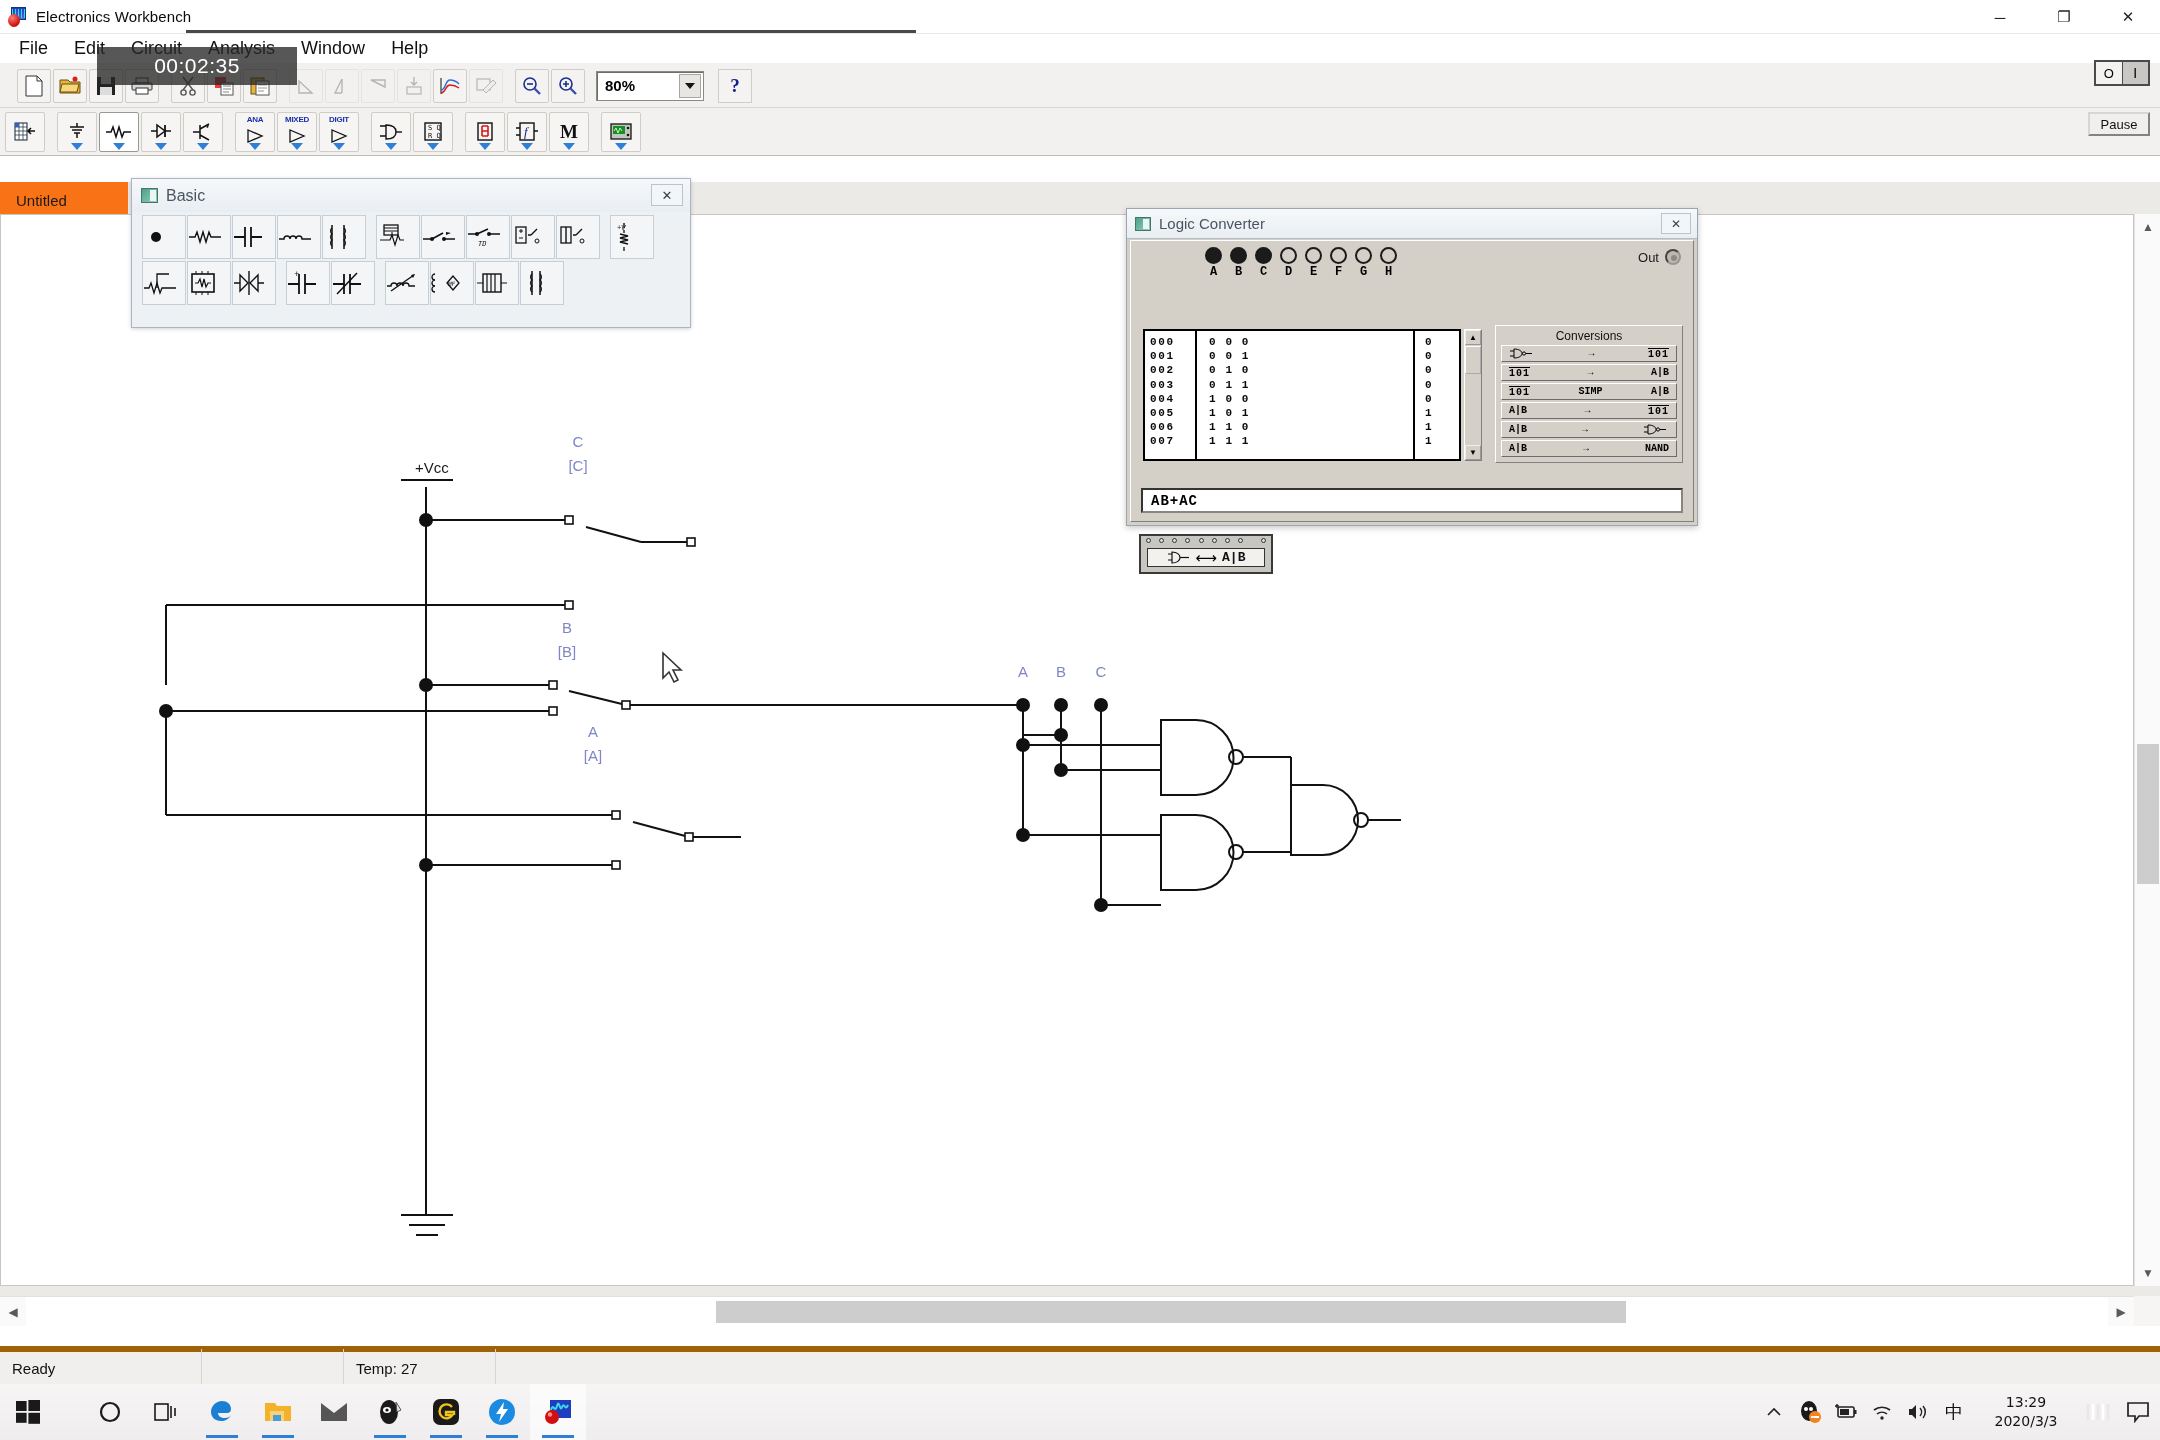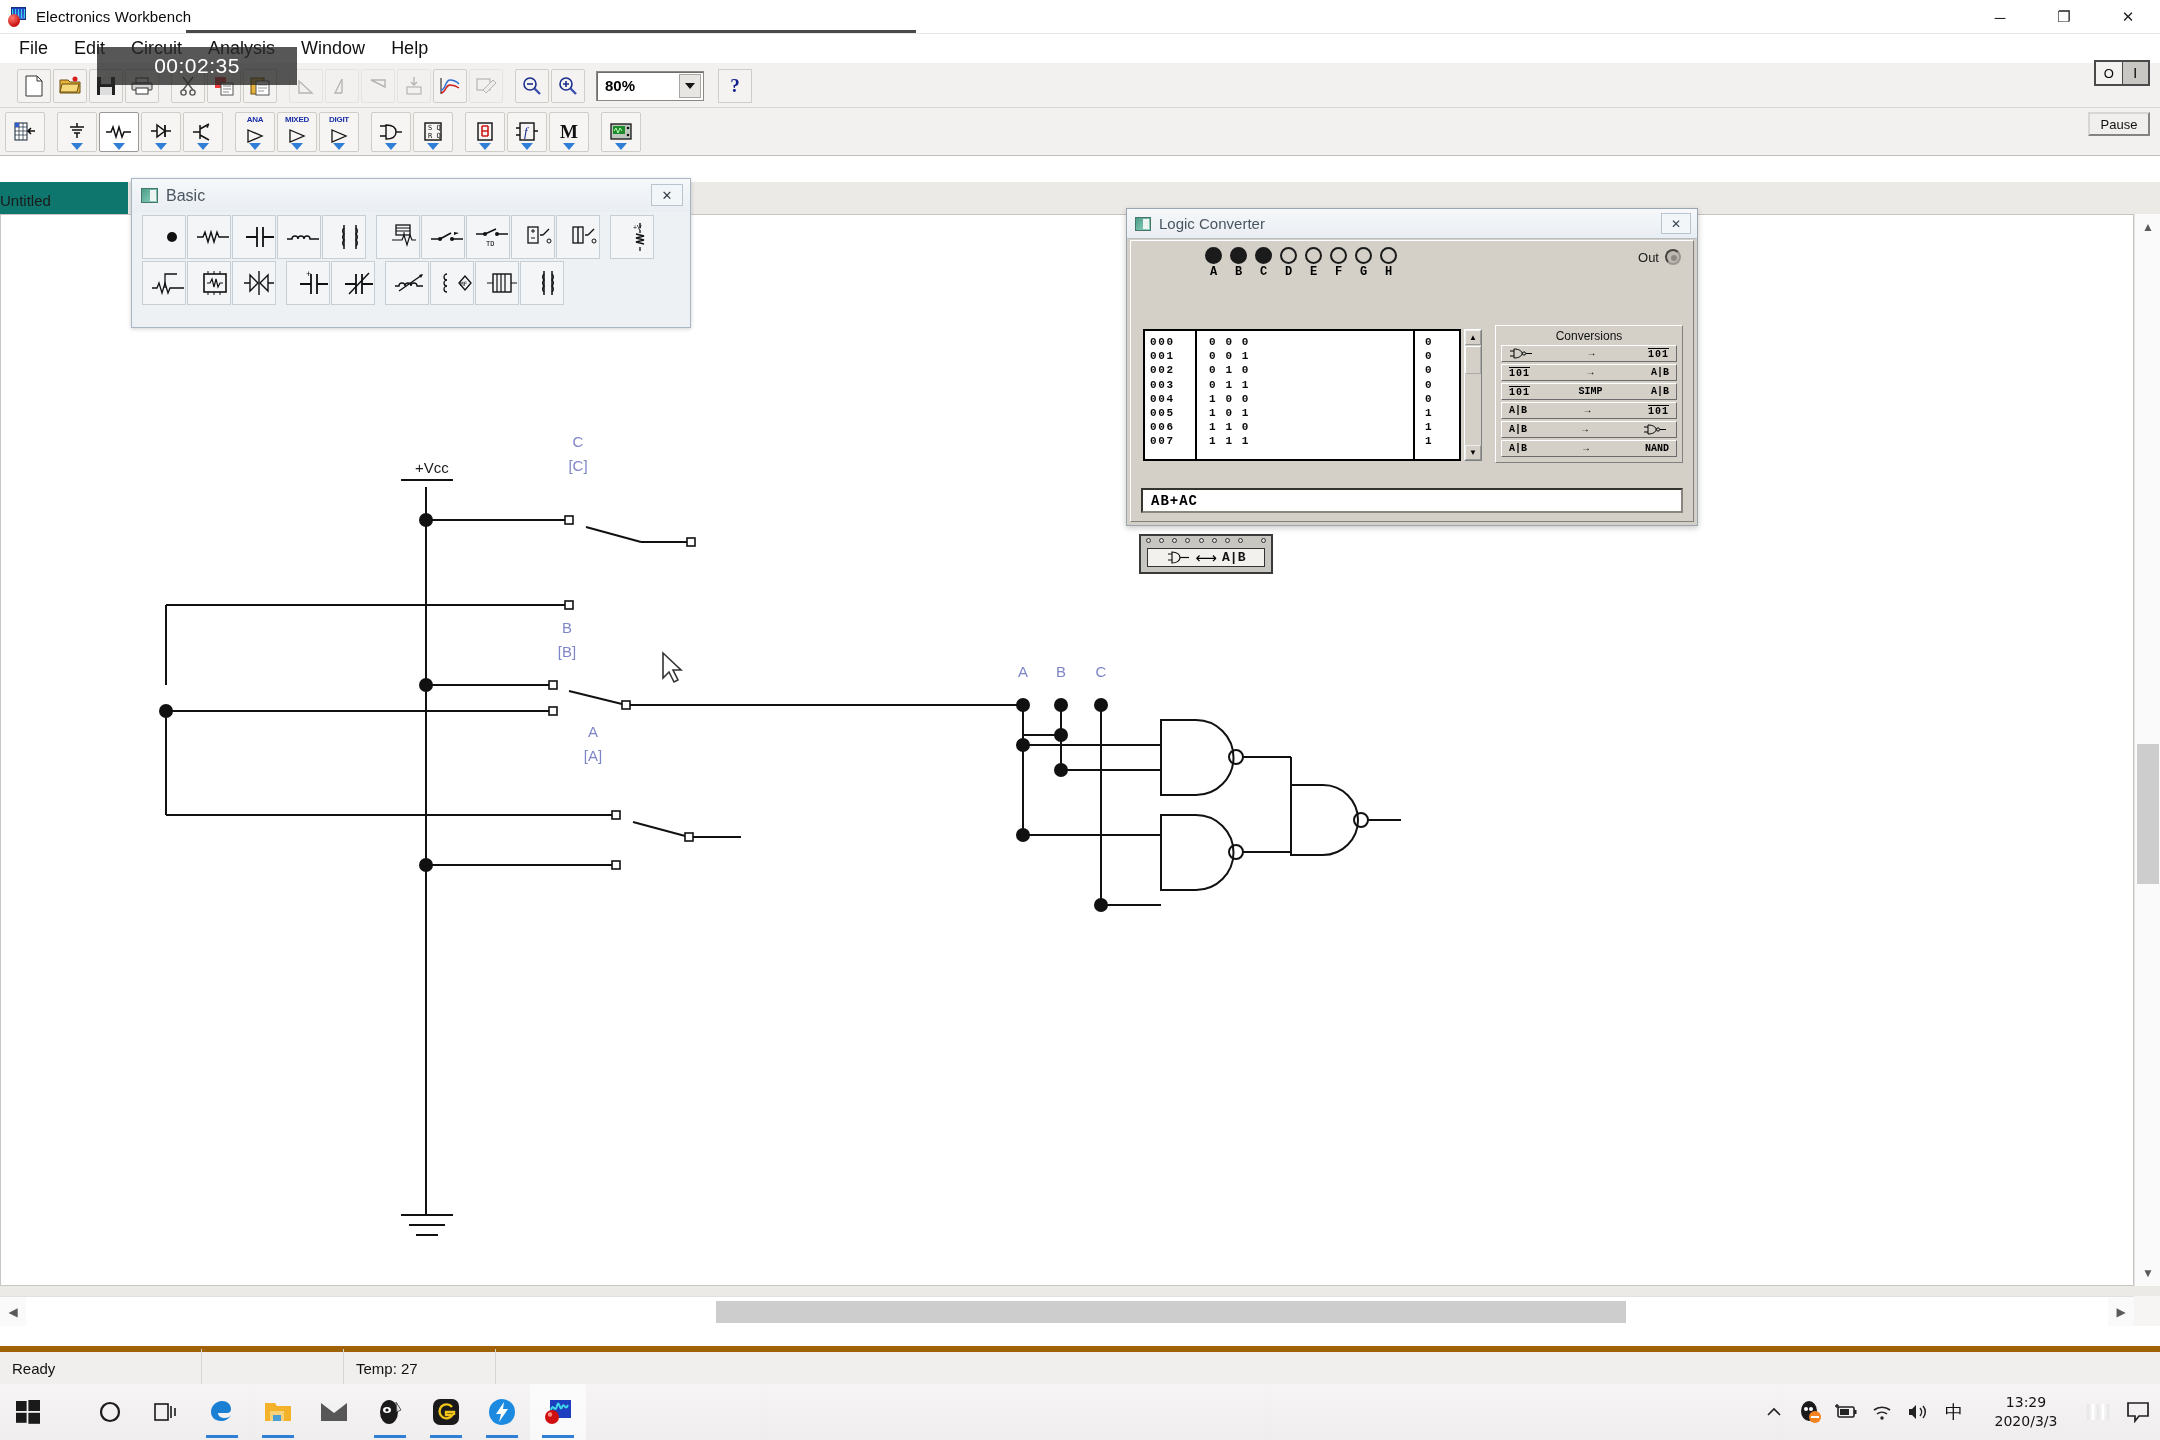--- a/index.html
+++ b/index.html
@@ -95,22 +95,22 @@
   #power-sw .l { flex:1; display:flex;align-items:center;justify-content:center;
      font-size:13px; background:#f3f2f0; border-right:1px solid #4a4a4a;}
   #power-sw .r { flex:1; display:flex;align-items:center;justify-content:center;
      font-size:14px; background:#c9c7c3; }
   #pause-btn { width:62px;height:24px;background:#f0efed;border:2px outset #d8d6d2;
      display:flex;align-items:center;justify-content:center;font-size:13px;color:#111; }
 
   
   #workspace { position:absolute; left:0; top:182px; right:0; bottom:114px; background:#eceae6; }
   #doc-tab { position:absolute; left:0; top:0; width:128px; height:36px;
-     display:flex; align-items:center; font-size:15px; color:#1a1a1a;
-     background:#0f766e; }
+     display:flex; align-items:center; padding-left:16px; font-size:15px; color:#1a1a1a;
+     background:#f97316; }
   #canvas-frame { position:absolute; left:0; top:32px; right:26px; bottom:40px;
      background:#ffffff; border:1px solid #c8c6c2; overflow:hidden; }
 
   
   #vscroll { position:absolute; right:0; top:32px; bottom:40px; width:26px; background:#ffffff;
      border-left:1px solid #e3e1dd; }
   #vscroll .arr { width:26px;height:26px; display:flex;align-items:center;justify-content:center;
      background:#fafafa; color:#5a5a5a; font-size:12px; }
   #vscroll .track { position:absolute; top:26px; bottom:26px; width:26px; background:#fafafa; }
   #vscroll .thumb { position:absolute; left:2px; width:22px; background:#cdcdcd; }
@@ -131,21 +131,21 @@
   #basic-win .tbar .ico { width:17px;height:15px;margin-left:9px;margin-right:8px;
      background:linear-gradient(135deg,#4d9e8a,#8fd4bf); border:1px solid #46756a; position:relative; }
   #basic-win .tbar .ico:after{content:"";position:absolute;right:1px;top:1px;width:6px;bottom:1px;background:#eef4f1;}
   #basic-win .tbar .t { font-size:16px; color:#4a5560; }
   #basic-win .tbar .x { position:absolute; right:7px; top:5px; width:32px;height:22px;
      border:1px solid #b9c4cd; background:#f3f6f9; display:flex;align-items:center;justify-content:center;
      font-size:13px; color:#36404a; }
   #basic-win .body { position:absolute; left:10px; right:10px; top:35px; bottom:6px; }
   .prow { display:flex; height:46px; align-items:center; }
   .pbtn { width:44px;height:44px;background:#f3f5f7;border:1px solid #c6ced6;
-     margin-right:1px; display:flex;align-items:center;justify-content:flex-end; flex:none; }
+     margin-right:1px; display:flex;align-items:center;justify-content:flex-start; flex:none;font-style:italic; }
   .pgap { width:9px; }
 
   
   #lc-win { position:absolute; left:1126px; top:208px; width:572px; height:318px;
      background:#d4d0c8; border:1px solid #9aa6b0; box-shadow:0 2px 6px rgba(0,0,0,.22); z-index:32; }
   #lc-win .tbar { height:30px; display:flex; align-items:center; position:relative;
      background:linear-gradient(#f6f8fa,#e9eef3); border-bottom:1px solid #b4bec7; }
   #lc-win .tbar .ico { width:16px;height:14px;margin-left:8px;margin-right:8px;
      background:linear-gradient(135deg,#4d9e8a,#8fd4bf); border:1px solid #46756a; position:relative;}
   #lc-win .tbar .ico:after{content:"";position:absolute;right:1px;top:1px;width:6px;bottom:1px;background:#eef4f1;}

